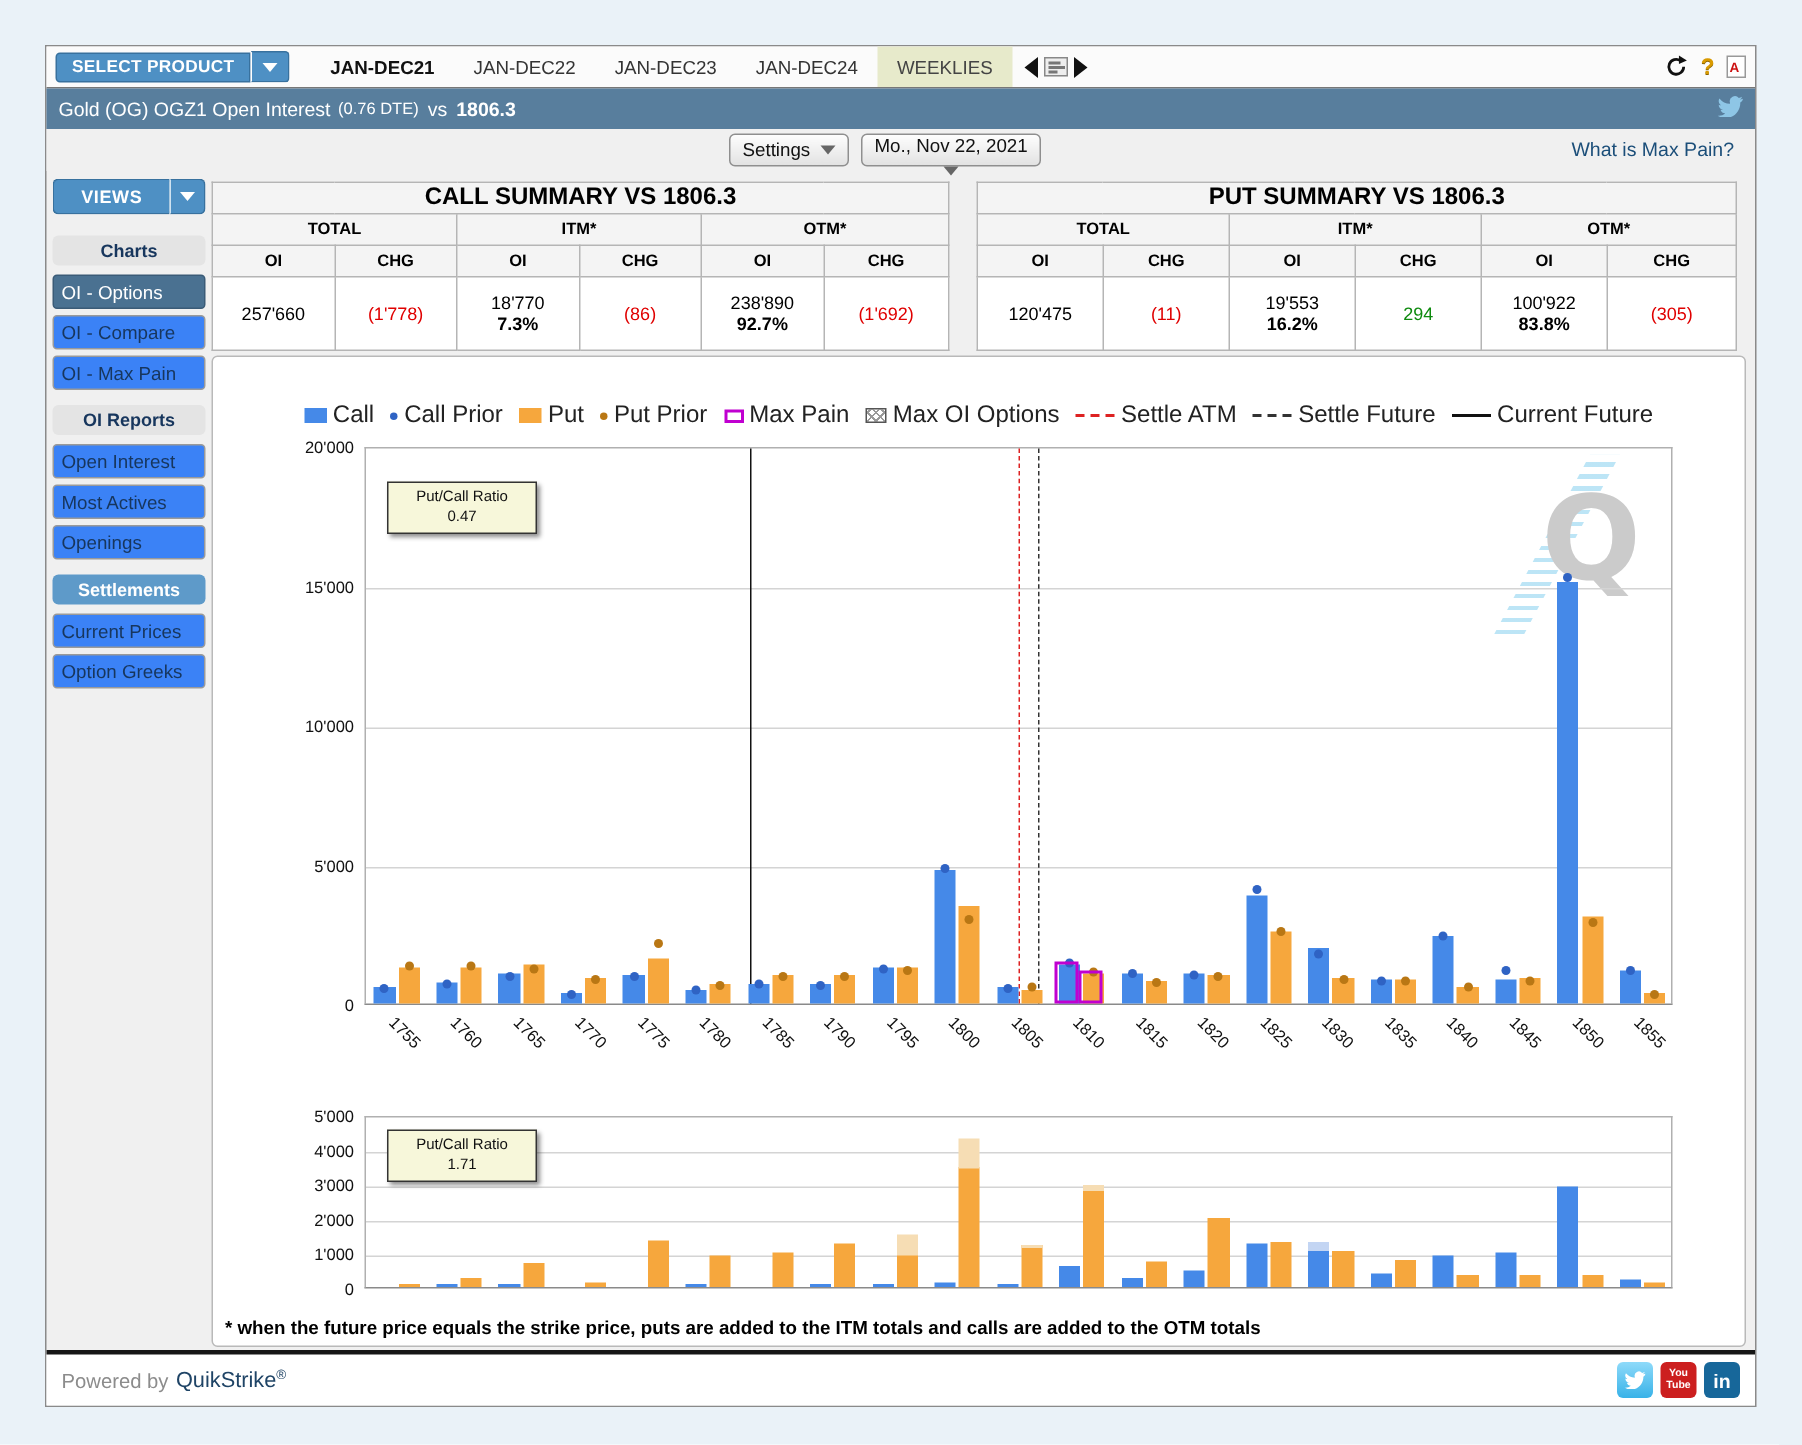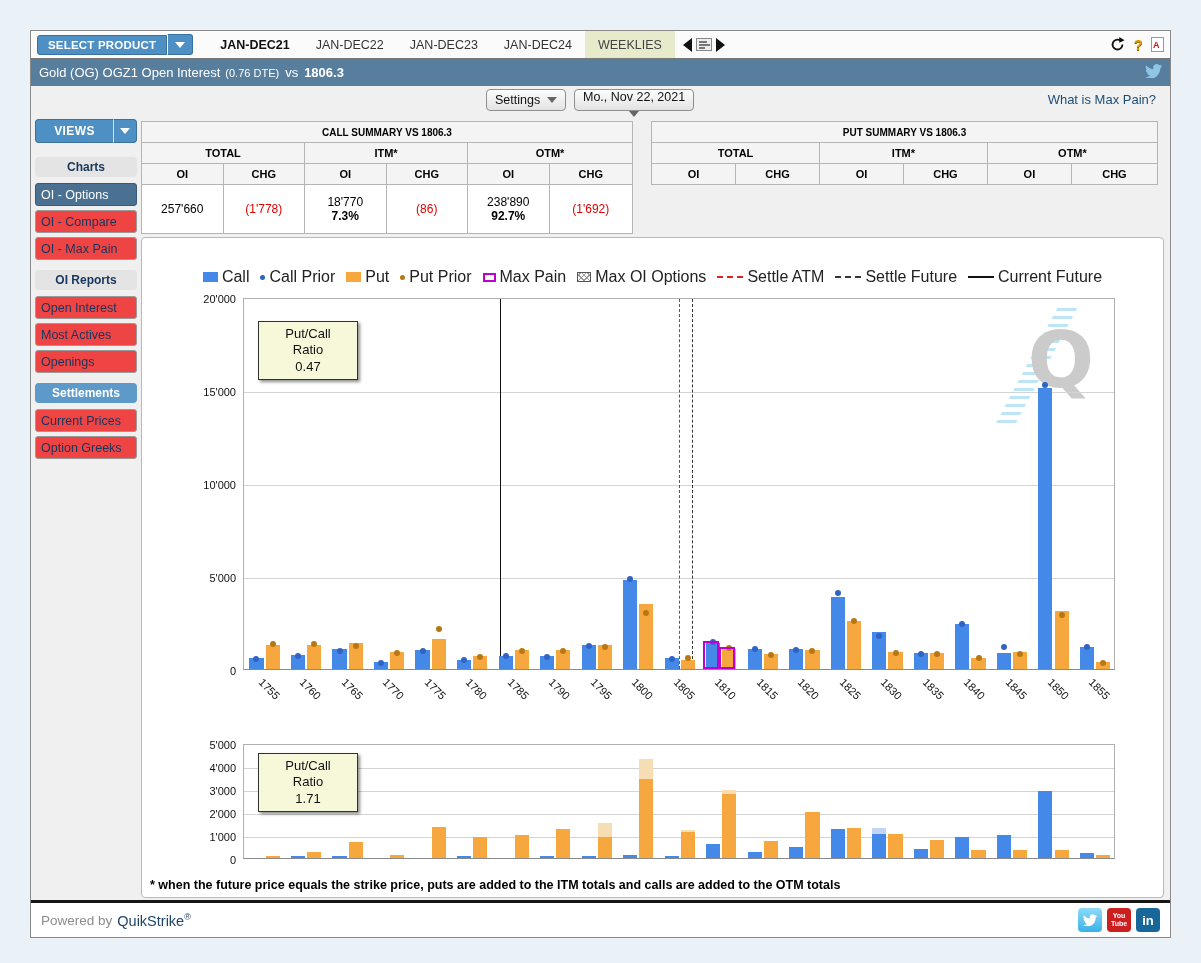--- a/index.html
+++ b/index.html
@@ -68,28 +68,28 @@
   .dd.settings { left: 455px; }
   .dd.date { left: 543px; flex-direction: column; }
   .maxpain-link { position: absolute; right: 14px; top: 6px; font-size: 13px; color: #1b4e79; text-decoration: none; cursor: pointer; }
   
   .sidebar { position: absolute; left: 4px; top: 88px; width: 102px; }
   .views-btn { display: flex; height: 24px; margin-bottom: 14px; cursor: pointer; }
   .views-main { flex: 1; background:#4e90c4; border:1px solid #38719e; border-right:none; border-radius:4px 0 0 4px; color:#fff; font-weight:bold; font-size:12px; display:flex; align-items:center; justify-content:center; letter-spacing:.4px; }
   .views-arrow { width:24px; background:#4e90c4; border:1px solid #38719e; border-left:1px solid #cfe2f0; border-radius:0 4px 4px 0; display:flex; align-items:center; justify-content:center; }
   .sb-header { height: 20px; border-radius: 4px; background:#e4e4e4; color:#17365d; font-weight:bold; font-size:12px; display:flex; align-items:center; justify-content:center; margin: 10px 0 6px; }
   .sb-header.blue { background:#5e9ac9; color:#fff; }
-  .sb-item { height: 23px; background:#ef4444; border:1px solid #9a9a9a; border-radius:3px; color:#17365d; font-size:12.5px; display:flex; align-items:center; padding-left:5px; margin-bottom:4px; cursor:pointer; }
+  .sb-item { height: 23px; background:#3b82f6; border:1px solid #9a9a9a; border-radius:3px; color:#17365d; font-size:12.5px; display:flex; align-items:center; padding-left:5px; margin-bottom:4px; cursor:pointer; }
   .sb-item.active { background:#4a7191; border-color:#3a5b77; color:#fff; }
   
   .sumtable { position: absolute; top: 90px; border-collapse: collapse; background:#fff; font-size: 12px; }
   .sumtable.call { left: 110px; width: 492px; }
   .sumtable.put  { left: 620px; width: 507px; }
   .sumtable td, .sumtable th { border: 1px solid #b5b5b5; text-align: center; }
-  .sumtable .trow { background:#f4f4f4; font-weight:bold; font-size:10px; height:21px; }
+  .sumtable .trow { background:#f4f4f4; font-weight:bold; font-size:16px; height:21px; }
   .sumtable .hrow th { background:#f4f4f4; font-weight:bold; font-size:11px; height:21px; }
   .sumtable .vrow td { height: 49px; background:#fff; }
   .sumtable .pct { font-weight: bold; }
   .neg { color: #e00000; }
   .pos { color: #0e8a0e; }
   
   .chart-panel {
     position: absolute; left: 110px; top: 206px; width: 1023px; height: 661px;
     background: #fff; border: 1px solid #b9b9b9; border-radius: 4px;
   }
@@ -107,23 +107,23 @@
   #plot1 { top: 60px; height: 372px; }
   #plot2 { top: 506px; height: 115px; }
   .grid { position:absolute; left:0; width:100%; height:1px; background:#d4d4d4; }
   .ytick { position:absolute; left:-66px; width:58px; text-align:right; font-size:11px; color:#111; }
   .bar { position:absolute; bottom:0; }
   .barlight { position:absolute; }
   .pdot { position:absolute; width:6px; height:6px; border-radius:50%; }
   .vline { position:absolute; top:0; height:100%; width:0; }
   .mpbox { position:absolute; border:2px solid #c000d0; background:transparent; }
   .ratio-box {
-    position:absolute; width:100px; padding:4px 19px; text-align:center;
+    position:absolute; width:100px; padding:4px 2px; text-align:center;
     background:#f7f7da; border:1px solid #333; box-shadow:2px 2px 3px rgba(0,0,0,.45);
-    font-size:13px; color:#111; line-height:1.25;
+    font-size:10px; color:#111; line-height:1.25;
   }
   .xlabels { position:absolute; left:101px; top:432px; width:872px; height:46px; }
   .xlab { position:absolute; top:6px; font-size:11px; color:#111; transform:rotate(45deg); transform-origin:top left; white-space:nowrap; }
   .footnote { position:absolute; left:8px; bottom:5px; font-size:12.5px; font-weight:600; color:#000; }
   .watermark { position:absolute; right:16px; top:4px; width:110px; height:120px; pointer-events:none; }
   .watermark .q { position:absolute; right:4px; top:18px; font-size:78px; font-weight:bold; color:#cbcbcb; font-family:"DejaVu Sans", sans-serif; line-height:1; }
   .watermark .stripes {
     position:absolute; left:0; top:0; width:100px; height:120px;
     background: repeating-linear-gradient(0deg,#b5e2f5 0 3px,transparent 3px 8px);
     clip-path: polygon(72% 0, 92% 0, 28% 100%, 8% 100%);
@@ -267,20 +267,28 @@
       <th colspan="2">ITM*</th>
       <th colspan="2">OTM*</th>
     </tr>
     <tr class="hrow">
       <th style="width:16.6%">OI</th>
       <th style="width:16.6%">CHG</th>
       <th style="width:16.6%">OI</th>
       <th style="width:16.6%">CHG</th>
       <th style="width:16.6%">OI</th>
       <th>CHG</th>
+    </tr>
+    <tr class="vrow">
+      <td>120'475</td>
+      <td class="neg">(11)</td>
+      <td><span>19'553</span><br><span class="pct">16.2%</span></td>
+      <td class="pos">294</td>
+      <td><span>100'922</span><br><span class="pct">83.8%</span></td>
+      <td class="neg">(305)</td>
     </tr>
   </tbody>
     </table>
 
   <div class="chart-panel">
     <div class="legend" id="legend">
         <span class="leg">
           <span class="m-swatch" style="background: rgb(69, 137, 232);"></span>
           <span>Call</span>
         </span>

